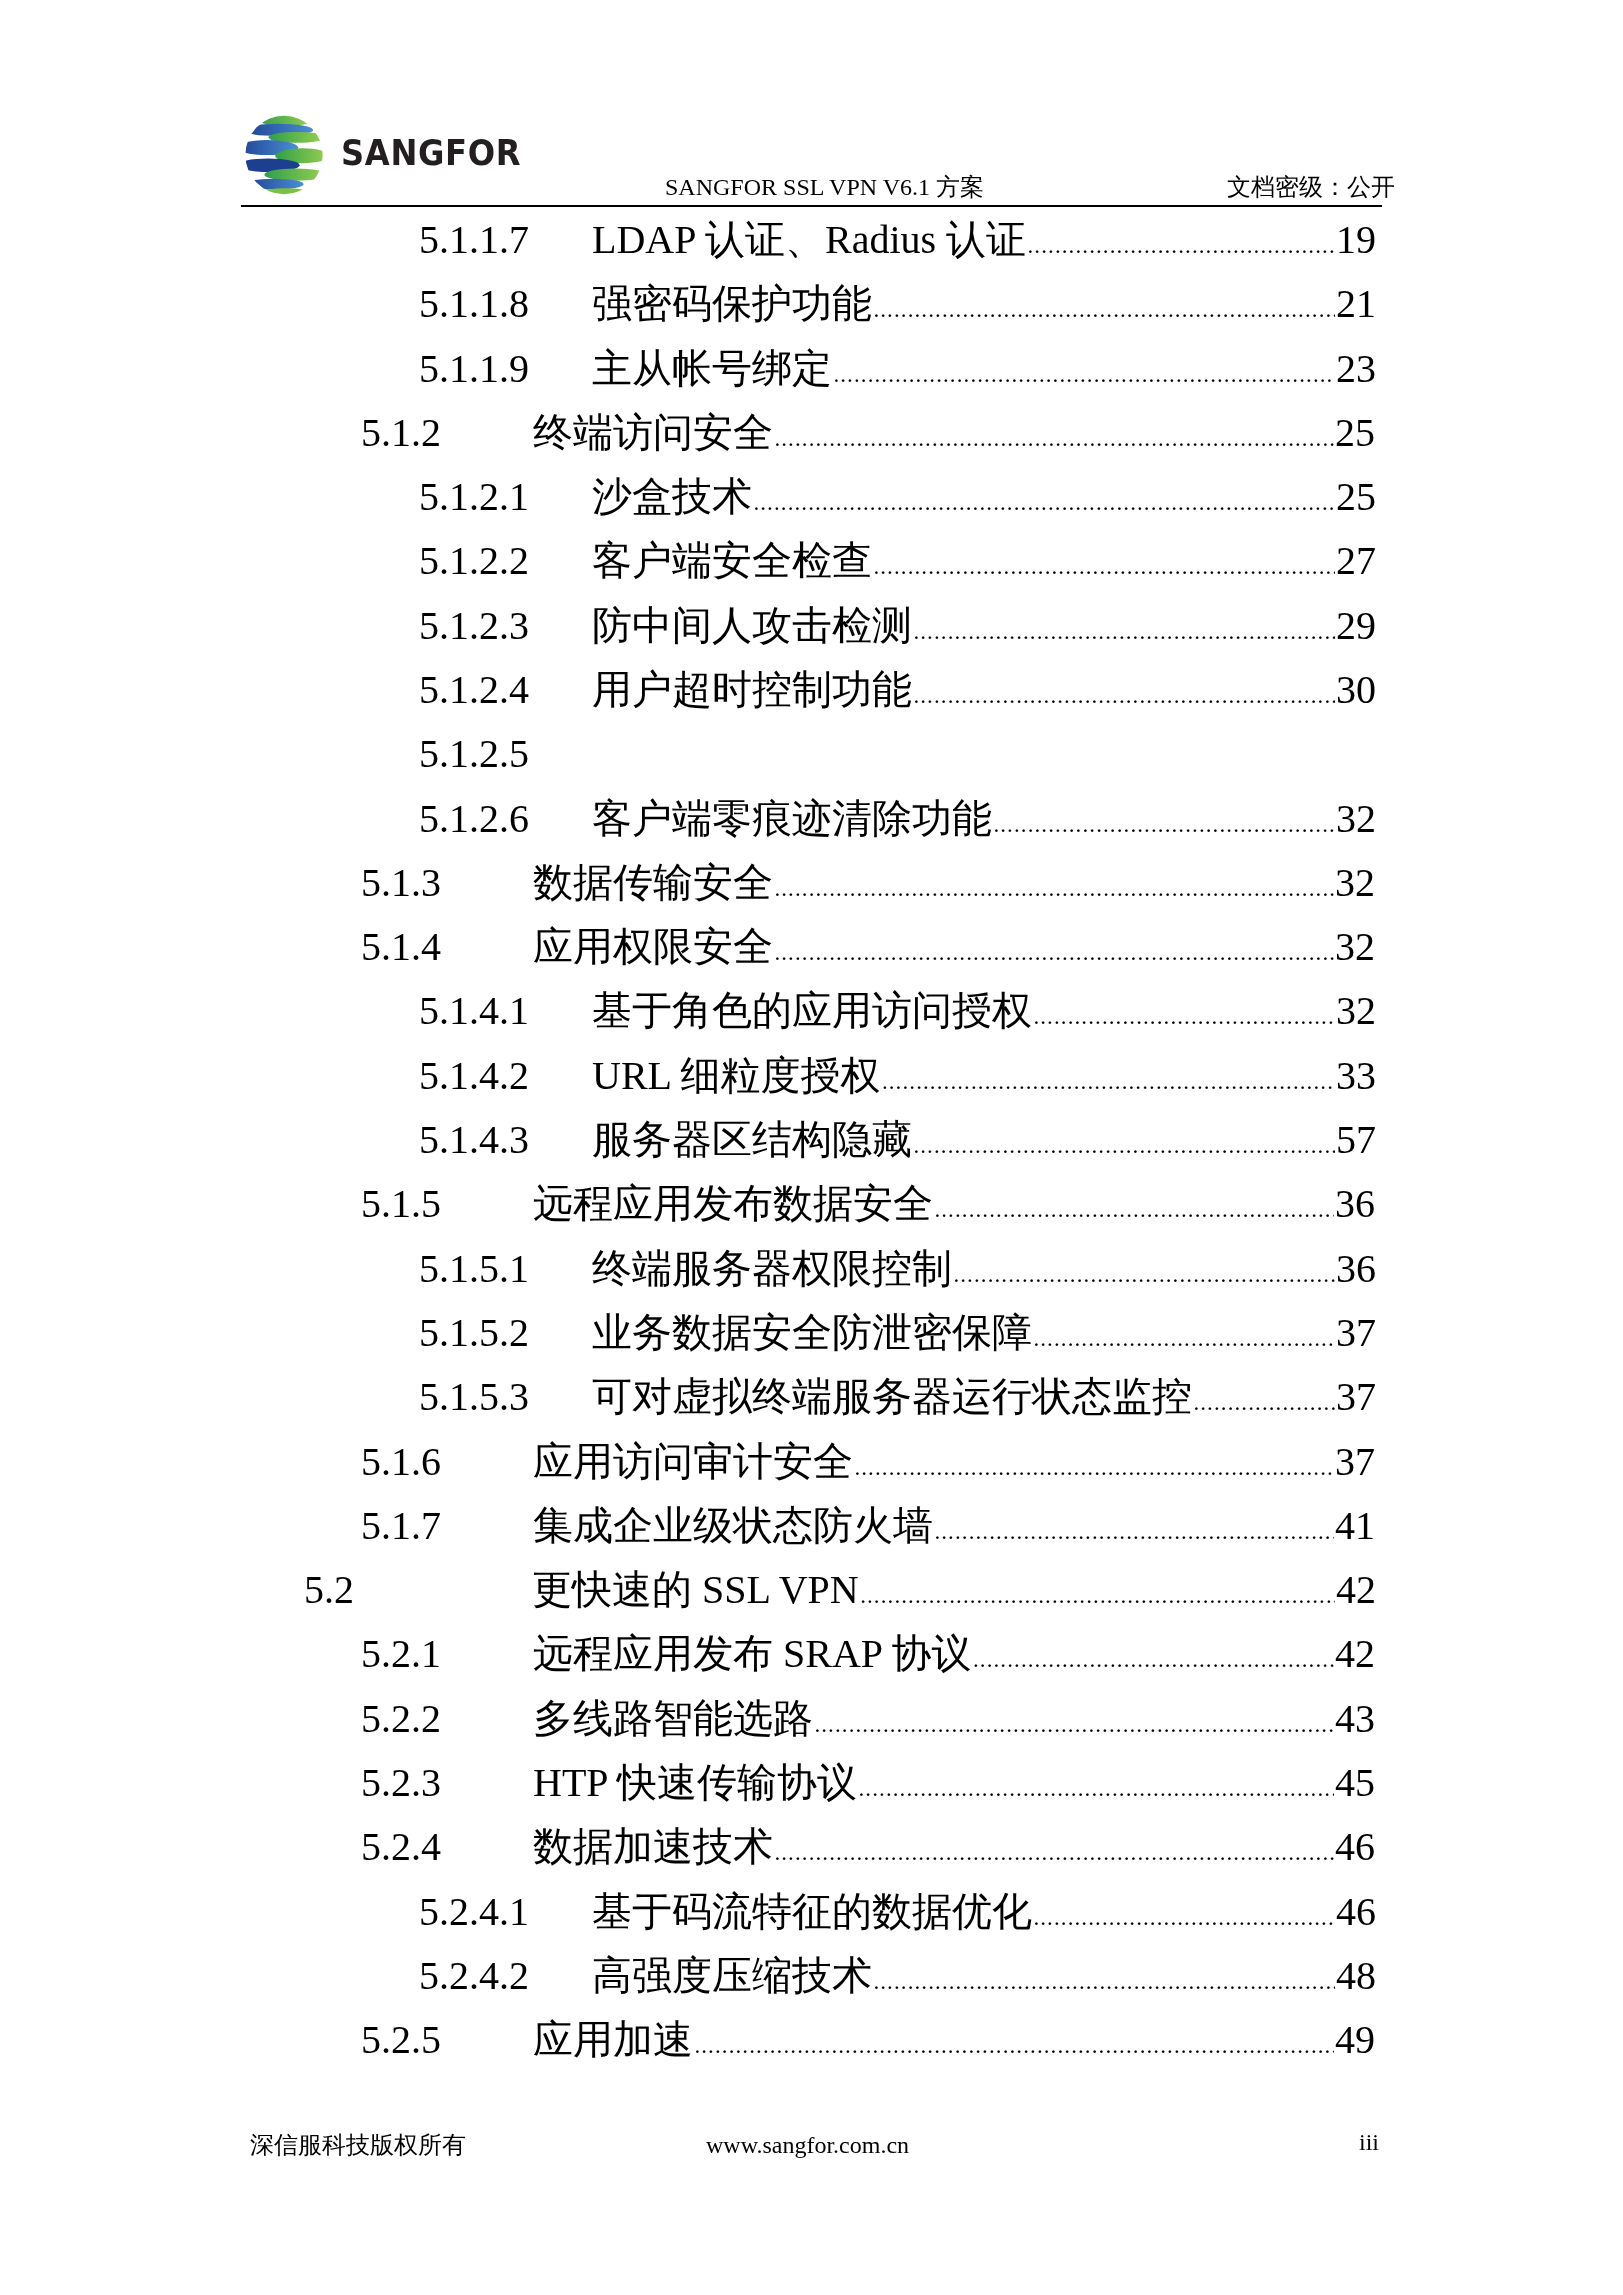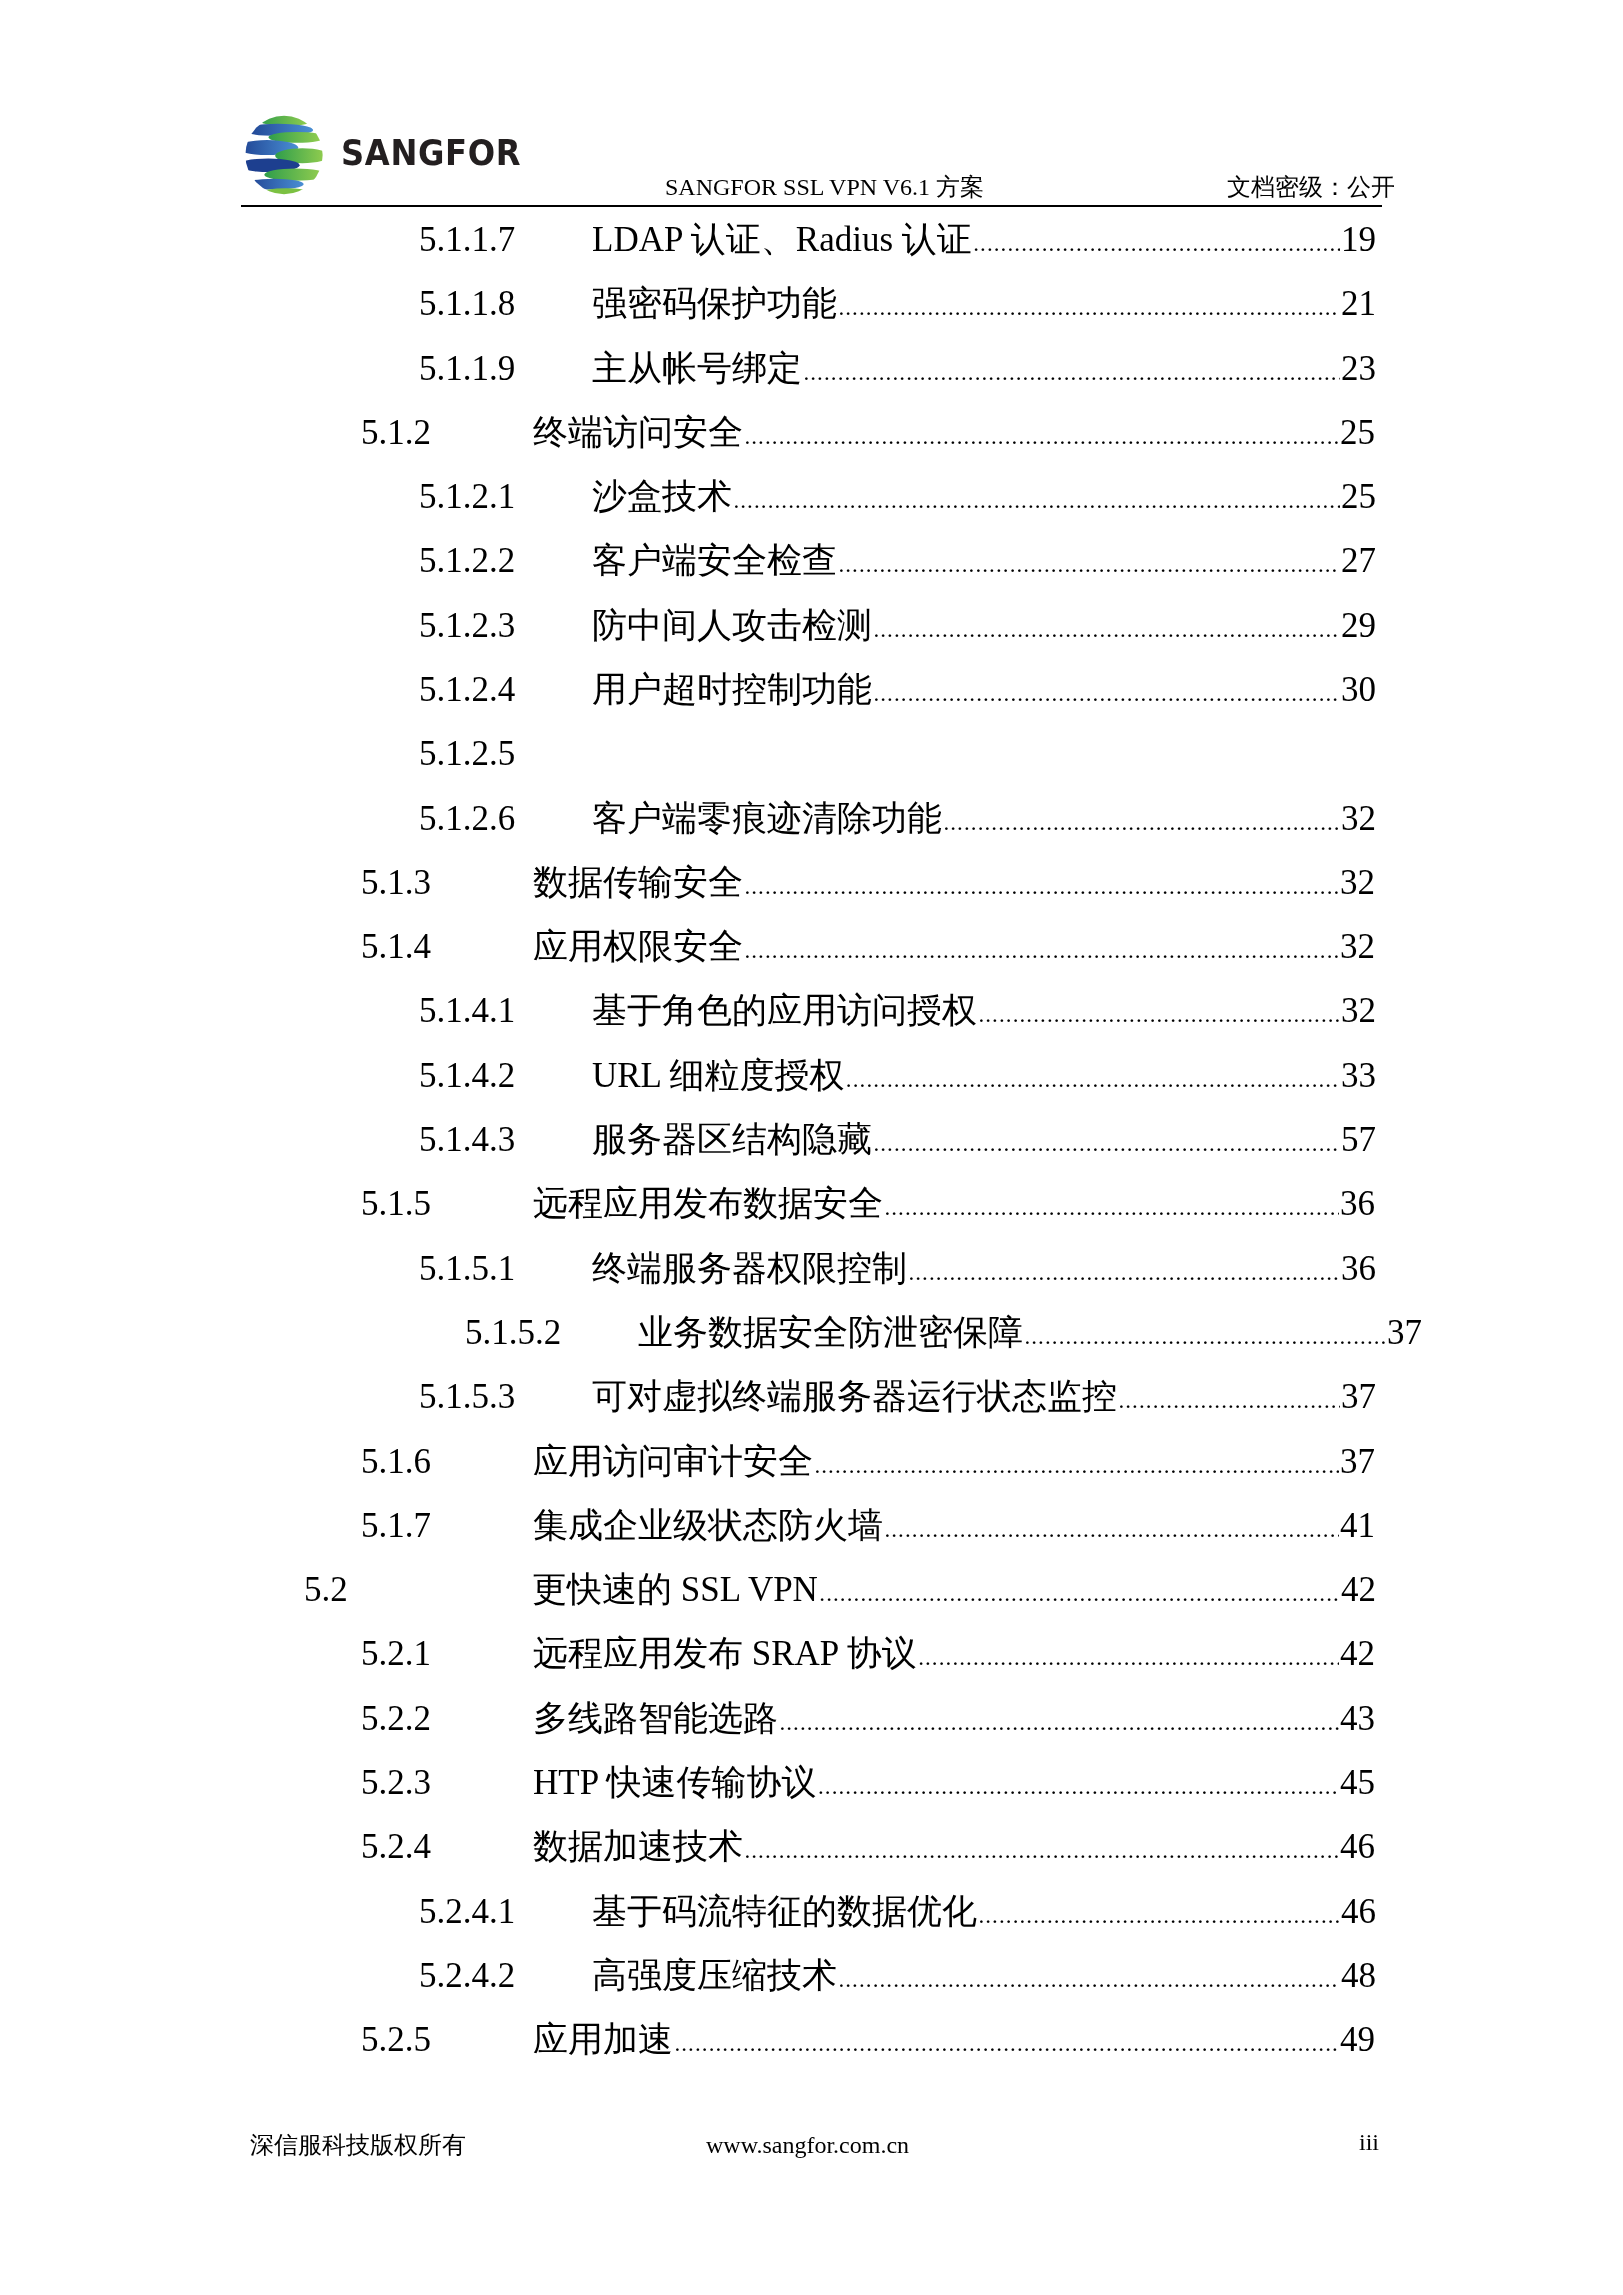--- a/index.html
+++ b/index.html
@@ -77,21 +77,21 @@
       position: absolute;
       left: 0;
       top: 208px;
       width: 1623px;
     }
     .toc-row {
       position: absolute;
       height: 64px;
       display: flex;
       align-items: center;
-      font-size: 35px;
+      font-size: 40px;
       line-height: 64px;
       white-space: nowrap;
     }
     .toc-num {
       position: absolute;
       top: 0;
     }
     .toc-entry {
       position: absolute;
       top: 0;
@@ -316,21 +316,21 @@
       </div>
     </div>
     <div class="toc-row" style="top: 1029px; left: 419px; width: 957px;">
       <span class="toc-num" style="left: 0px;">5.1.5.1</span>
       <div class="toc-entry" style="left: 173px;">
         <span class="toc-title">终端服务器权限控制</span>
         <span class="toc-leader"></span>
         <span class="toc-page">36</span>
       </div>
     </div>
-    <div class="toc-row" style="top: 1093px; left: 419px; width: 957px; margin-left: 46px;">
+    <div class="toc-row" style="top: 1093px; left: 419px; width: 957px;">
       <span class="toc-num" style="left: 0px;">5.1.5.2</span>
       <div class="toc-entry" style="left: 173px;">
         <span class="toc-title">业务数据安全防泄密保障</span>
         <span class="toc-leader"></span>
         <span class="toc-page">37</span>
       </div>
     </div>
     <div class="toc-row" style="top: 1157px; left: 419px; width: 957px;">
       <span class="toc-num" style="left: 0px;">5.1.5.3</span>
       <div class="toc-entry" style="left: 173px;">

